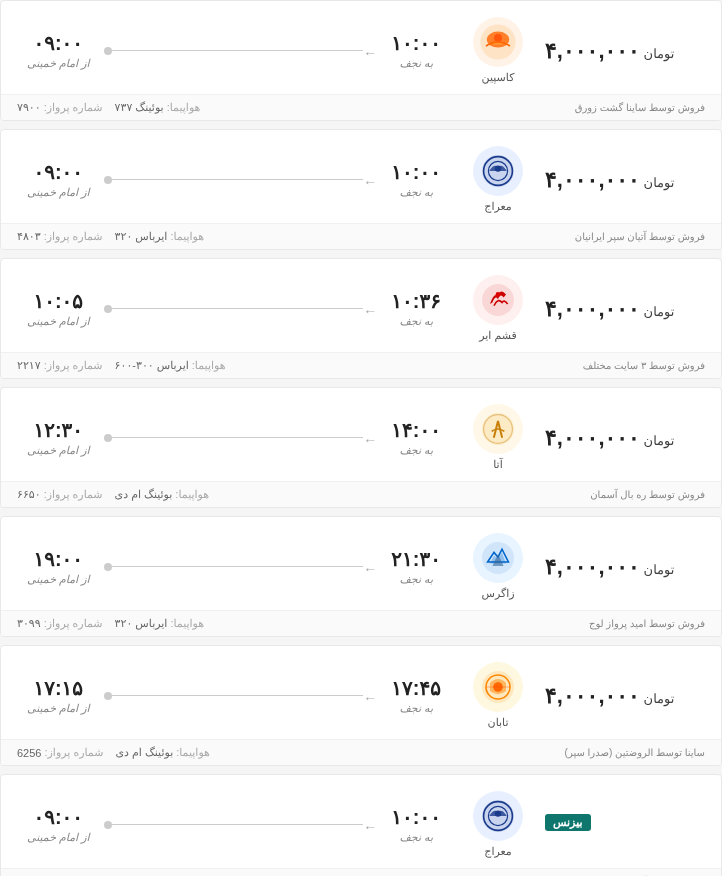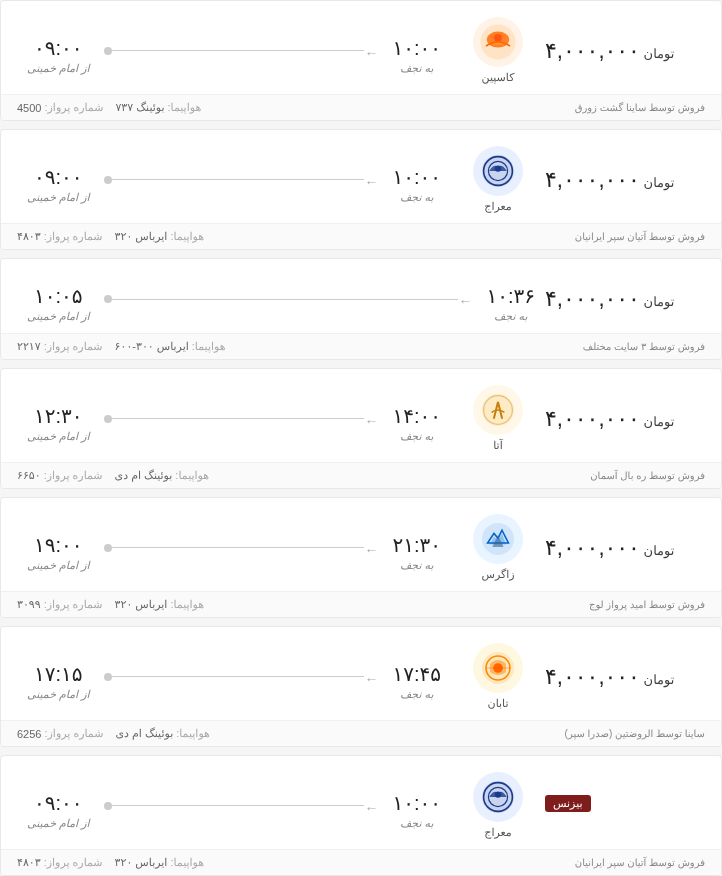--- a/index.html
+++ b/index.html
@@ -26,21 +26,21 @@
       align-items: center;
       padding: 16px 16px 10px 16px;
       direction: rtl;
     }
     .price-section {
       min-width: 160px;
       text-align: right;
     }
     .price-amount {
       font-size: 22px;
-      font-weight: normal;
+      font-weight: bold;
       color: #222;
       font-family: Tahoma, Arial, sans-serif;
     }
     .price-currency {
       font-size: 13px;
       color: #404040;
       margin-right: 4px;
     }
     .airline-logo {
       width: 70px;
@@ -70,23 +70,22 @@
       display: flex;
       align-items: center;
       justify-content: space-between;
       padding: 0 10px;
     }
     .time-dest {
       text-align: center;
     }
     .time-big {
       font-size: 20px;
-      font-weight: normal;
+      font-weight: bold;
       color: #222;
-      margin-top: 9px;
     }
     .dest-label {
       font-size: 11px;
       color: #888;
       margin-top: 2px;
       font-style: italic;
     }
     .route-line {
       flex: 1;
       display: flex;
@@ -147,27 +146,27 @@
     .logo-caspian { background: #fff3e8; }
     .logo-meraj { background: #e8f0ff; }
     .logo-qeshm { background: #fff0f0; }
     .logo-ata { background: #fff8e8; }
     .logo-zagros { background: #e8f4ff; }
     .logo-taban { background: #fff8e0; }
 
     
     .biznis-badge {
       display: inline-block;
-      background: #7f1d1d;
+      background: #0f766e;
       color: #fff;
       font-size: 11px;
       padding: 2px 8px;
       border-radius: 3px;
       margin-bottom: 4px;
-      font-weight: normal;
+      font-weight: bold;
     }
     .price-section-top {
       display: flex;
       flex-direction: column;
       align-items: flex-end;
     }
   </style>
 </head>
 <body>
 
@@ -216,21 +215,21 @@
 
     <div class="flight-footer">
       <span class="seller-info">فروش توسط ساینا گشت زورق</span>
       <div class="flight-details">
         <span class="detail-item">
           <span class="detail-label">هواپیما:</span>
           <span class="detail-value">بوئینگ ۷۳۷</span>
         </span>
         <span class="detail-item">
           <span class="detail-label">شماره پرواز:</span>
-          <span class="detail-value">4500</span>
+          <span class="detail-value">۷۹۰۰</span>
         </span>
       </div>
     </div>
   </div>
     <div class="flight-card">
     <div class="flight-main">
       <div class="price-section price-section-top">
 
         <div>
           <span class="price-currency">تومان</span>
@@ -287,20 +286,31 @@
     <div class="flight-card">
     <div class="flight-main">
       <div class="price-section price-section-top">
 
         <div>
           <span class="price-currency">تومان</span>
           <span class="price-amount">۴,۰۰۰,۰۰۰</span>
         </div>
       </div>
 
+      <div class="airline-logo">
+        <div class="airline-logo-circle logo-qeshm">
+          <svg viewBox="0 0 50 50" width="40" height="40" xmlns="http://www.w3.org/2000/svg">
+      <circle cx="25" cy="25" r="20" fill="#cc0000" opacity="0.1"></circle>
+      <path d="M15 30 Q20 15 25 20 Q28 10 35 18 L32 22 Q28 16 25 24 Q22 18 18 28 Z" fill="#cc0000"></path>
+      <path d="M20 32 Q25 22 30 28 Q33 24 37 30" stroke="#cc0000" stroke-width="2" fill="none"></path>
+      <circle cx="25" cy="18" r="3" fill="#dd0000"></circle>
+    </svg>
+        </div>
+        <span class="airline-name">قشم ایر</span>
+      </div>
 
       <div class="route-section">
         <div class="time-dest">
           <div class="time-big">۱۰:۳۶</div>
           <div class="dest-label">به نجف</div>
         </div>
 
         <div class="route-line">
           <span class="arrow-left">←</span>
           <div class="line"></div>

